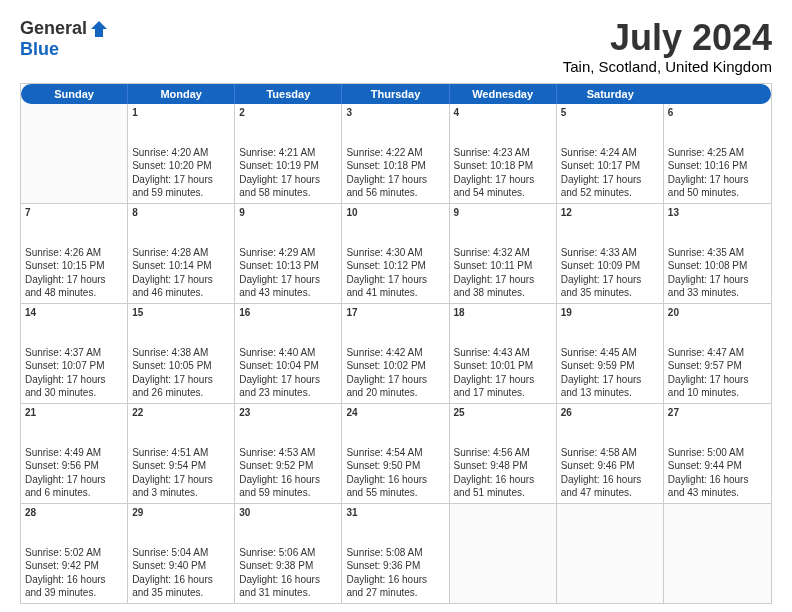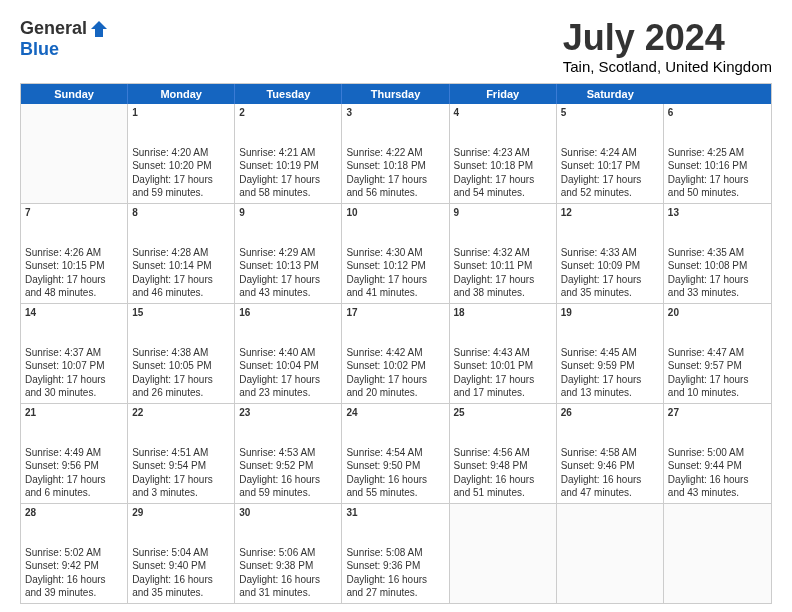--- a/index.html
+++ b/index.html
@@ -42,21 +42,21 @@
       font-size: 18px;
       font-weight: bold;
       color: #1565c0;
     }
     .logo-icon {
       width: 20px;
       height: 20px;
       margin-left: 2px;
     }
     .title-section {
-      text-align: left;
+      text-align: right;
     }
     .month-title {
       font-size: 36px;
       font-weight: bold;
       color: #333;
       line-height: 1.1;
     }
     .location {
       font-size: 15px;
       color: #000000;
@@ -65,20 +65,21 @@
     .calendar {
       flex: 1;
       display: flex;
       flex-direction: column;
       border: 1px solid #ccc;
     }
     .cal-header-row {
       display: grid;
       grid-template-columns: repeat(7, 1fr);
       background: #1565c0;
+      border-radius: 10px;
     }
     .cal-header-cell {
       color: #fff;
       font-size: 11px;
       font-weight: bold;
       text-align: center;
       padding: 4px 2px;
       border-right: 1px solid #3a7bd5;
     }
     .cal-header-cell:last-child { border-right: none; }
@@ -137,21 +138,21 @@
       <div class="location">Tain, Scotland, United Kingdom</div>
     </div>
   </div>
 
   <div class="calendar">
     <div class="cal-header-row">
     <div class="cal-header-cell">Sunday</div>
         <div class="cal-header-cell">Monday</div>
         <div class="cal-header-cell">Tuesday</div>
         <div class="cal-header-cell">Thursday</div>
-        <div class="cal-header-cell">Friday</div>
+        <div class="cal-header-cell">Wednesday</div>
         <div class="cal-header-cell">Saturday</div>
       </div>
     <div class="cal-body">
     <div class="cal-row">
           <div class="cal-cell empty"></div>
           <div class="cal-cell">
             <span class="day-num">1</span>
             <div class="cell-text">Sunrise: 4:20 AM<br>Sunset: 10:20 PM<br>Daylight: 17 hours<br>and 59 minutes.</div>
           </div>
           <div class="cal-cell">

